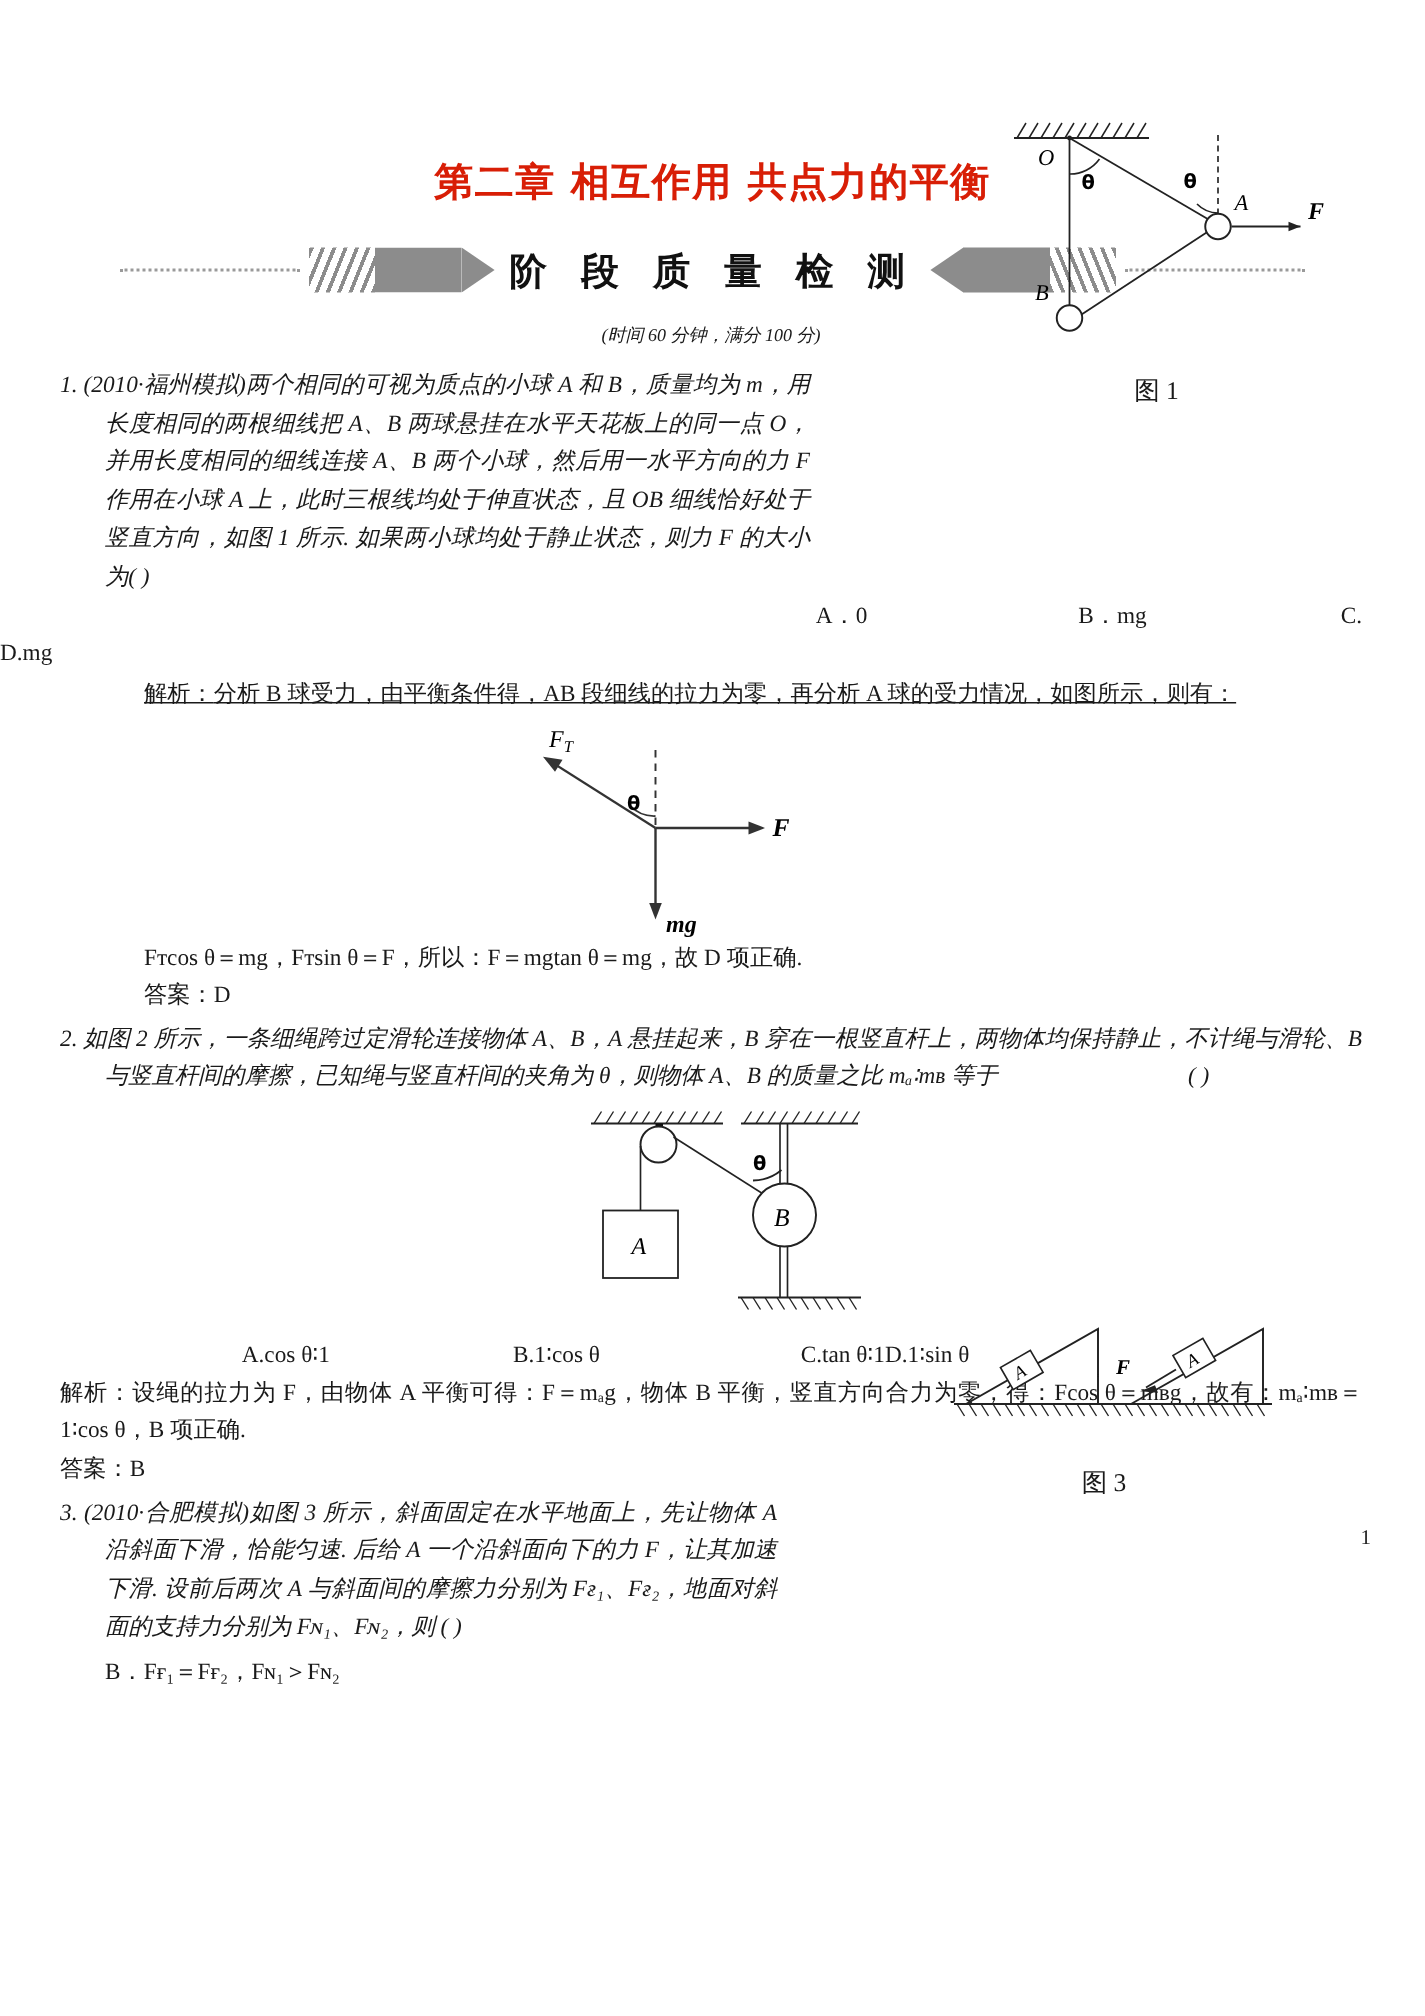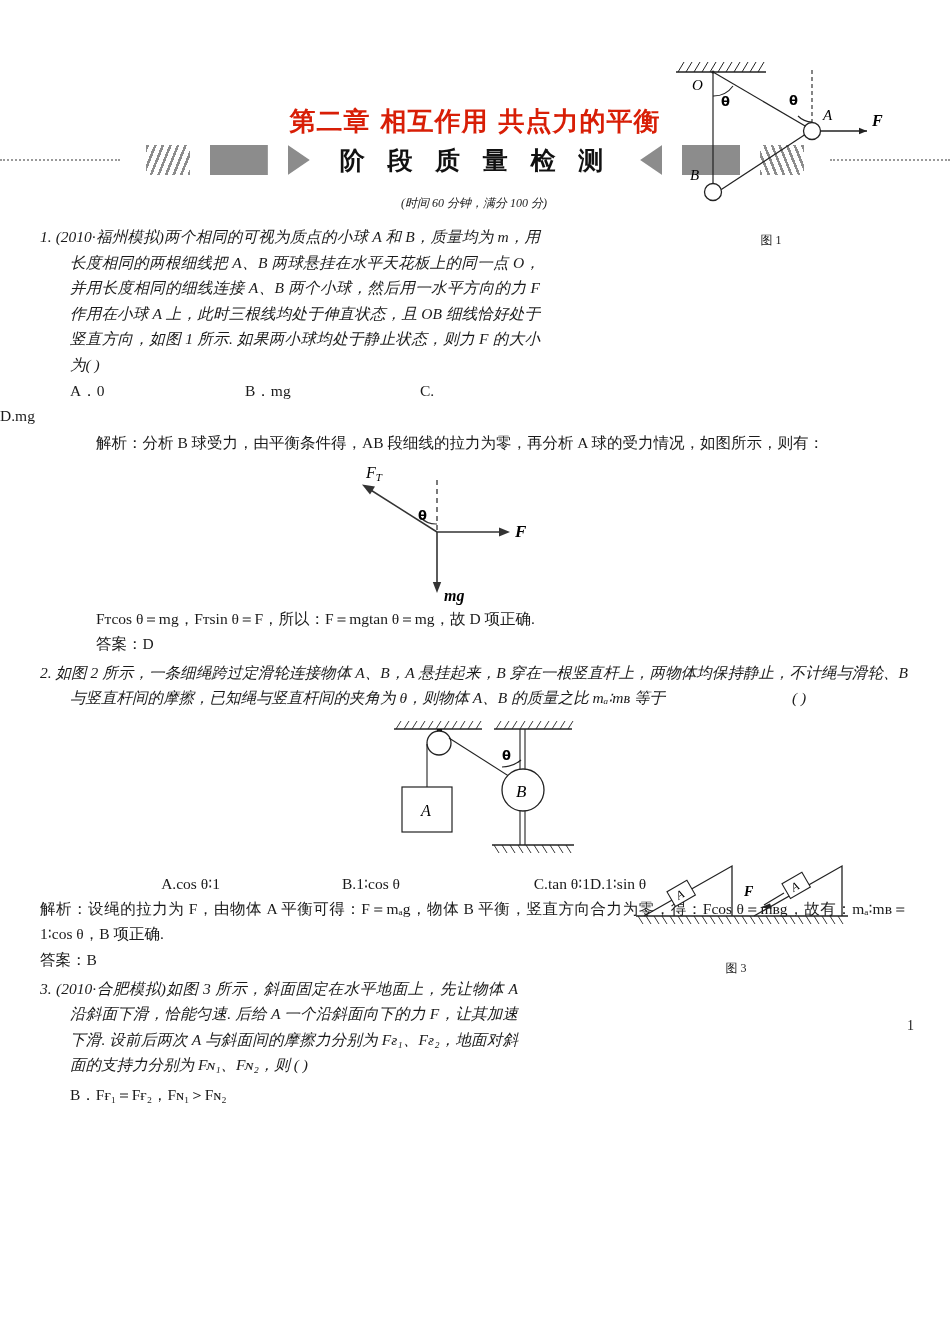--- a/index.html
+++ b/index.html
@@ -28,22 +28,22 @@
     font-weight: bold;
     letter-spacing: 1px;
     padding-top: 104px;
     font-family: "DejaVu Serif", "Liberation Serif", serif;
   }
 
   
   .banner-row {
     display: flex;
     align-items: center;
-    justify-content: space-between;
-    margin-top: 0;
+    justify-content: center;
+    margin-top: 20px;
     height: 42px;
   }
   .dot-rule {
     flex: 0 0 120px;
     border-top: 2px dotted #9a9a9a;
     height: 0;
   }
   .hatch-block {
     height: 30px;
     background: repeating-linear-gradient(
@@ -116,21 +116,21 @@
     line-height: 25.5px;
     text-align: justify;
   }
   .sol-hang { padding-left: 56px; }
   .ans { padding-left: 56px; }
 
   
   .fig-wrap { position: absolute; }
   .fig-cap {
     text-align: center;
-    font-size: 12px;
+    font-size: 17px;
     margin-top: 2px;
   }
   svg { display: block; }
 
   .page-num {
     position: absolute;
     right: 36px;
     bottom: 46px;
     font-size: 14px;
     color: #222;
@@ -158,21 +158,21 @@
   <div class="content">
 
     <div class="time-line">(时间 60 分钟，满分 100 分)</div>
 
 
     <div class="q-block" style="margin-top:8px;">
       <div class="q-text narrow">
         <span>1.</span>
         <span>(2010·福州模拟)两个相同的可视为质点的小球 A 和 B，质量均为 m，用长度相同的两根细线把 A、B 两球悬挂在水平天花板上的同一点 O，并用长度相同的细线连接 A、B 两个小球，然后用一水平方向的力 F 作用在小球 A 上，此时三根线均处于伸直状态，且 OB 细线恰好处于竖直方向，如图 1 所示. 如果两小球均处于静止状态，则力 F 的大小为(      )</span>
       </div>
-      <div class="opt-row" style="padding-left:30px;">
+      <div class="opt-row" style="padding-left:30px;justify-content:flex-end;">
         <span style="width:175px;">A．0</span>
         <span style="width:175px;">B．mg</span>
         <span>C.</span>
       </div>
       <div style="margin-left:-40px;">
         <span>D.mg</span>
       </div>
 
       <div class="fig-wrap" style="left:606px; top:-168px; width:250px;">
         <svg width="250" height="170" viewBox="0 0 250 170">
@@ -216,21 +216,21 @@
           <text x="75" y="50" font-family="'DejaVu Sans',sans-serif" font-size="13" font-weight="bold">θ</text>
           <text x="143" y="49" font-family="'DejaVu Sans',sans-serif" font-size="13" font-weight="bold">θ</text>
           <text x="177" y="64" font-family="'Liberation Serif',serif" font-size="15" font-style="italic">A</text>
           <text x="44" y="124" font-family="'Liberation Serif',serif" font-size="15" font-style="italic">B</text>
           <text x="226" y="70" font-family="'Liberation Serif',serif" font-size="16" font-style="italic" font-weight="bold">F</text>
         </svg>
         <div class="fig-cap">图 1</div>
       </div>
     </div>
 
-    <div class="sol" style="margin-top:2px;">
+    <div class="sol" style="margin-top:2px;text-decoration:underline;">
       <span>解析：</span><span>分析 B 球受力，由平衡条件得，AB 段细线的拉力为零，再分析 A 球的受力情况，如图所示，则有：</span>
     </div>
 
     <div style="display:flex; justify-content:center; margin-top:4px;">
       <svg width="300" height="146" viewBox="0 0 300 146">
 
         <line x1="113" y1="72" x2="42" y2="27" stroke="#333" stroke-width="1.5"></line>
         <polygon points="38,24.5 51,26.5 46,34.5" fill="#333"></polygon>
 
         <line x1="113" y1="20" x2="113" y2="70" stroke="#333" stroke-width="1.3" stroke-dasharray="5,4"></line>

